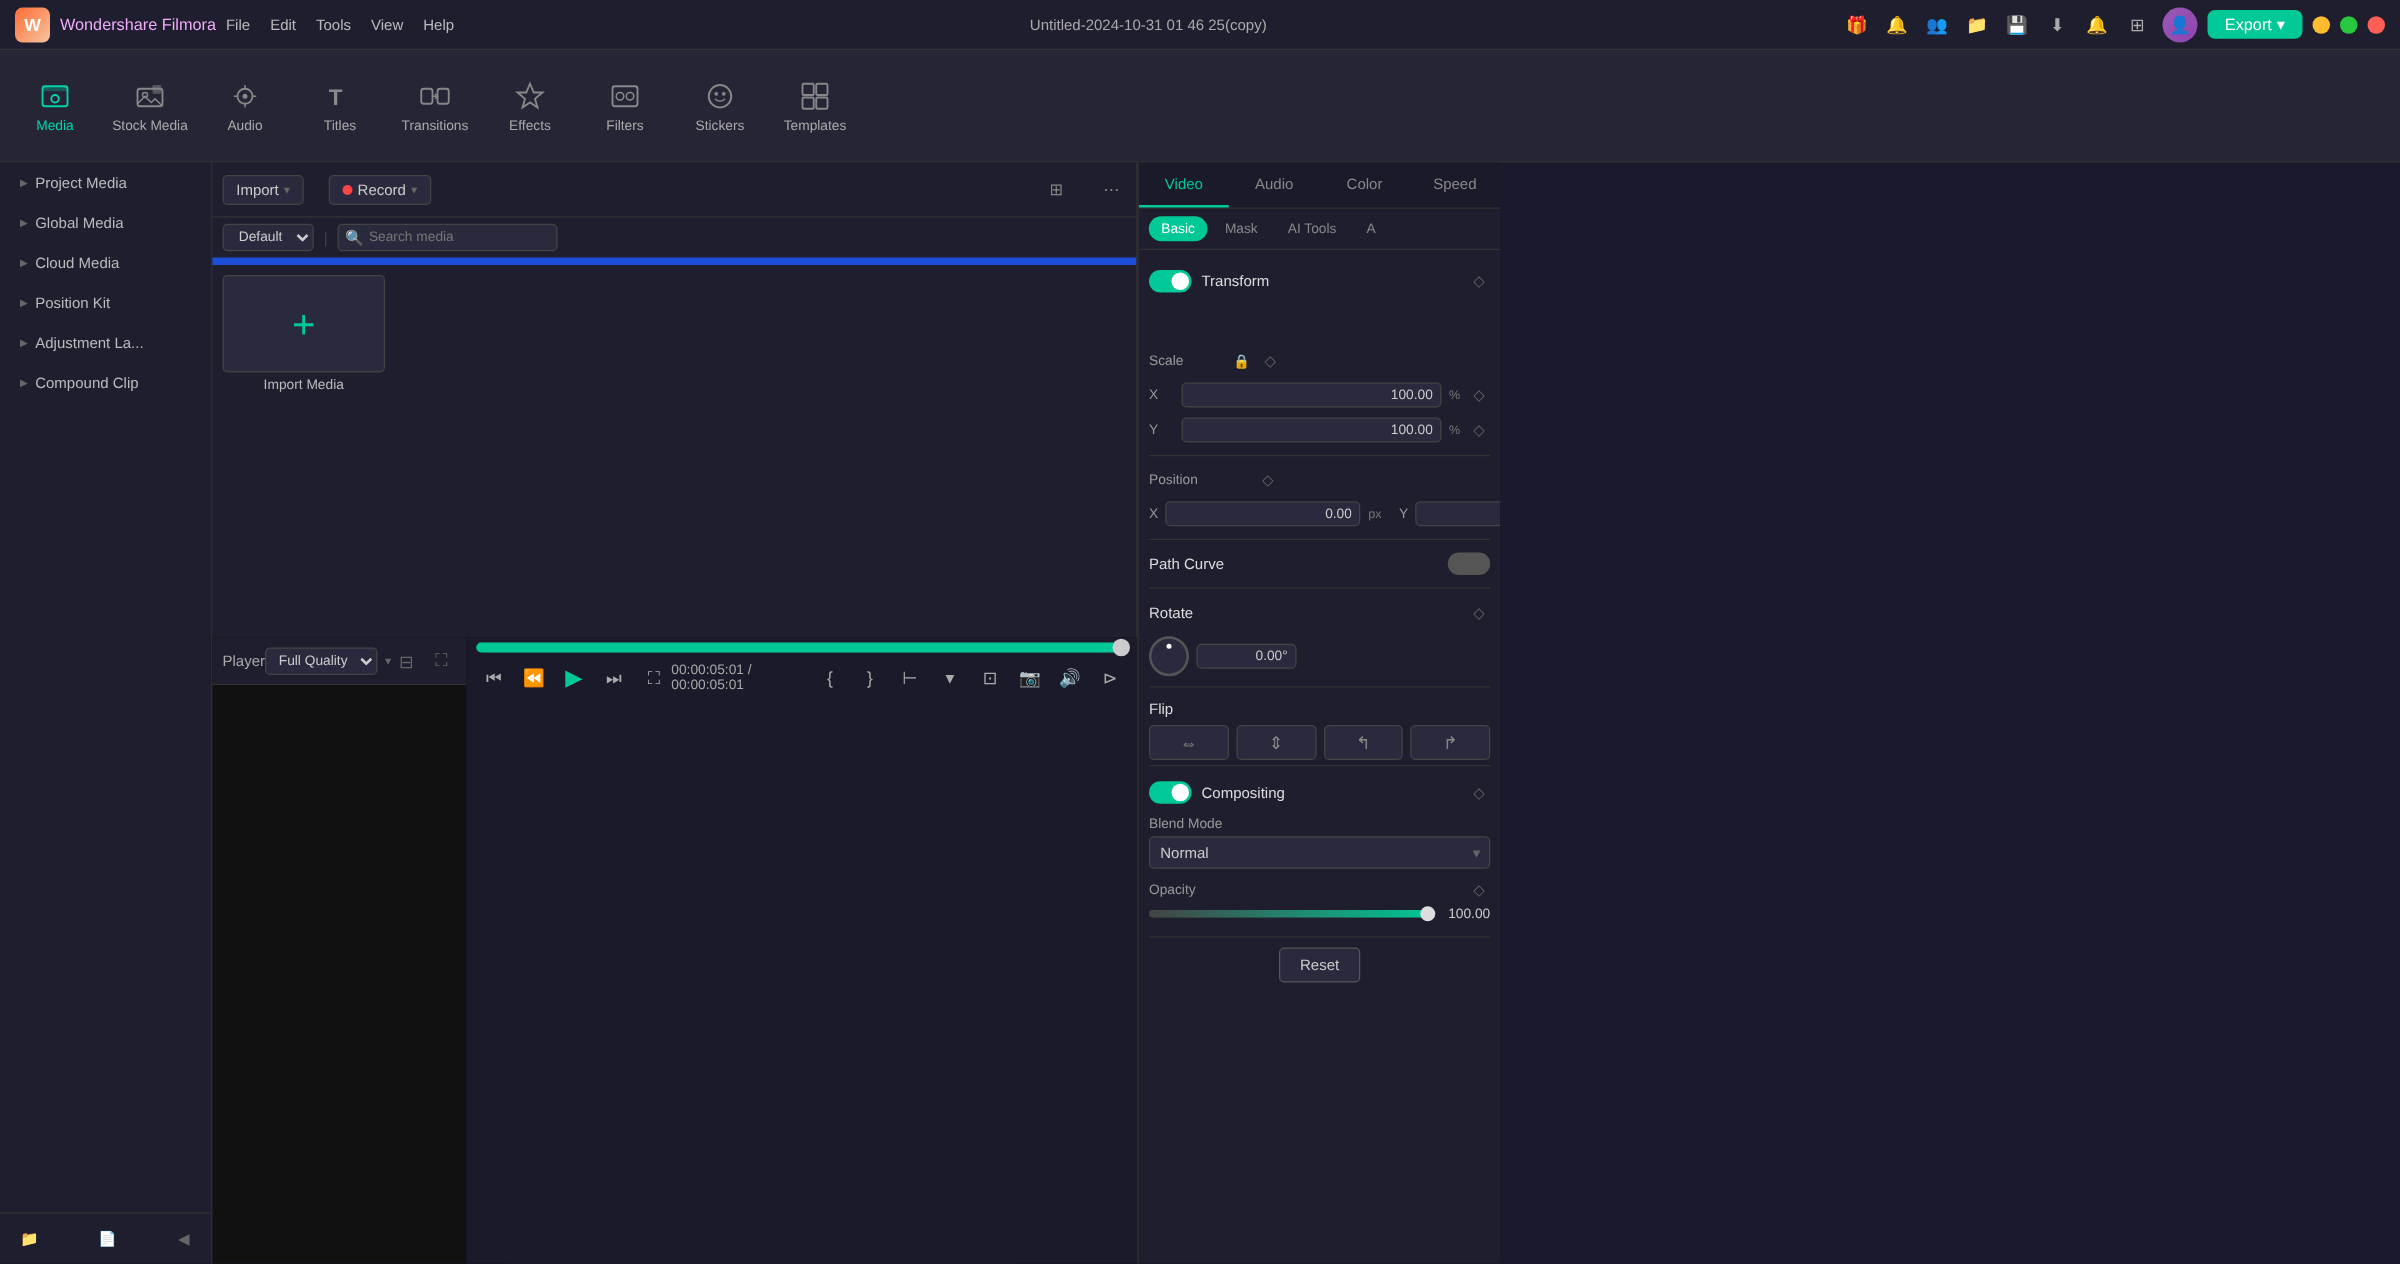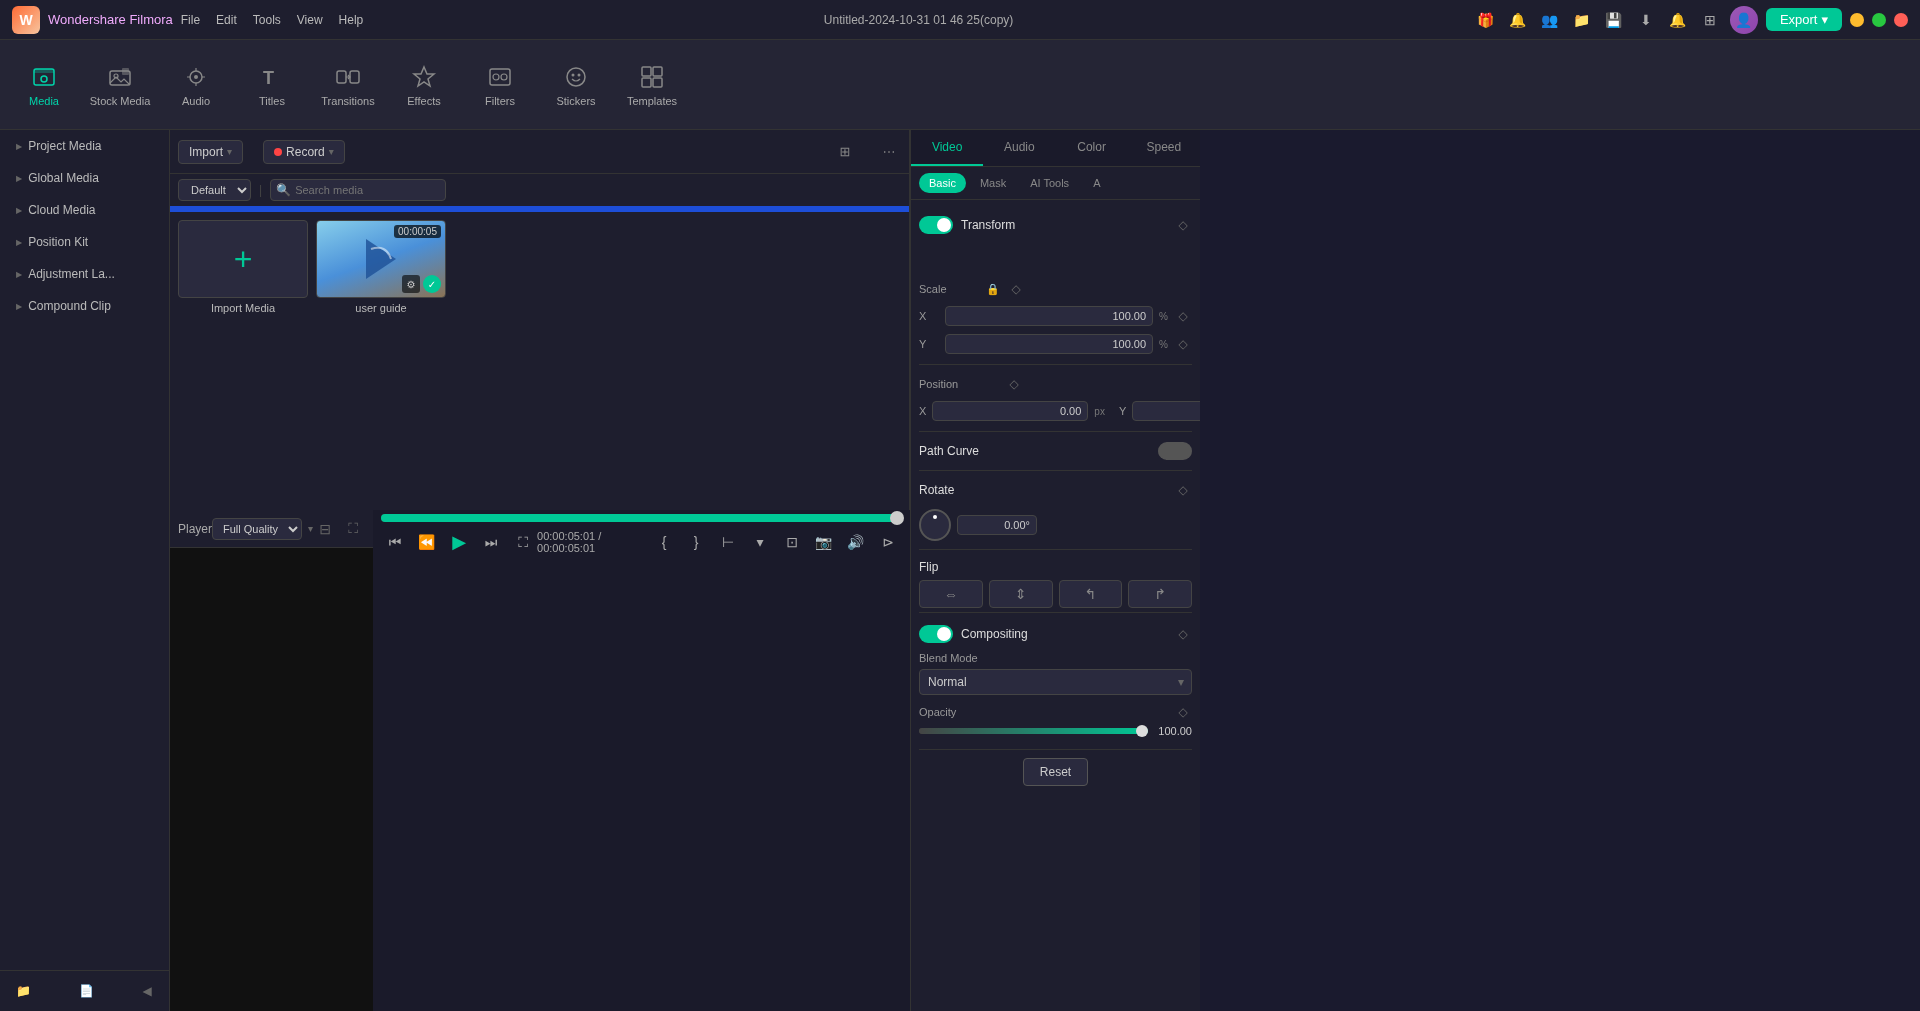--- a/index.html
+++ b/index.html
@@ -289,36 +289,20 @@
           <input class="search-input" type="text" placeholder="Search media" style="">
         </div>
       </div>
       <div id="media-grid">
         <div class="media-item">
           <div class="media-thumb">
             <span class="media-thumb-add">+</span>
           </div>
           <span class="media-label">Import Media</span>
         </div>
-        <div class="media-item">
-          <div class="media-thumb" style="background: linear-gradient(160deg, #87ceeb 0%, #4a90d9 50%, #8b7355 100%);">
-            <div style="position:absolute;top:0;left:0;right:0;bottom:0;display:flex;align-items:center;justify-content:center;">
-              <svg width="60" height="60" viewBox="0 0 60 60">
-                <path d="M15 10 L45 30 L15 50 Z" fill="rgba(30,80,150,0.8)"></path>
-                <path d="M20 20 Q35 15 40 30" stroke="rgba(255,255,255,0.5)" stroke-width="2" fill="none"></path>
-              </svg>
-            </div>
-            <div class="media-thumb-badge">00:00:05</div>
-            <div class="media-thumb-icons">
-              <div class="media-thumb-icon">⚙</div>
-              <div class="media-check">✓</div>
-            </div>
-          </div>
-          <span class="media-label">user guide</span>
-        </div>
       </div>
     </div>
 
     <div id="preview-panel" style="flex:1; min-height:0;">
       <div id="preview-header">
         <span id="player-label">Player</span>
         <div style="display:flex;align-items:center;gap:6px;">
           <select id="quality-select">
             <option>Full Quality</option>
           </select>

